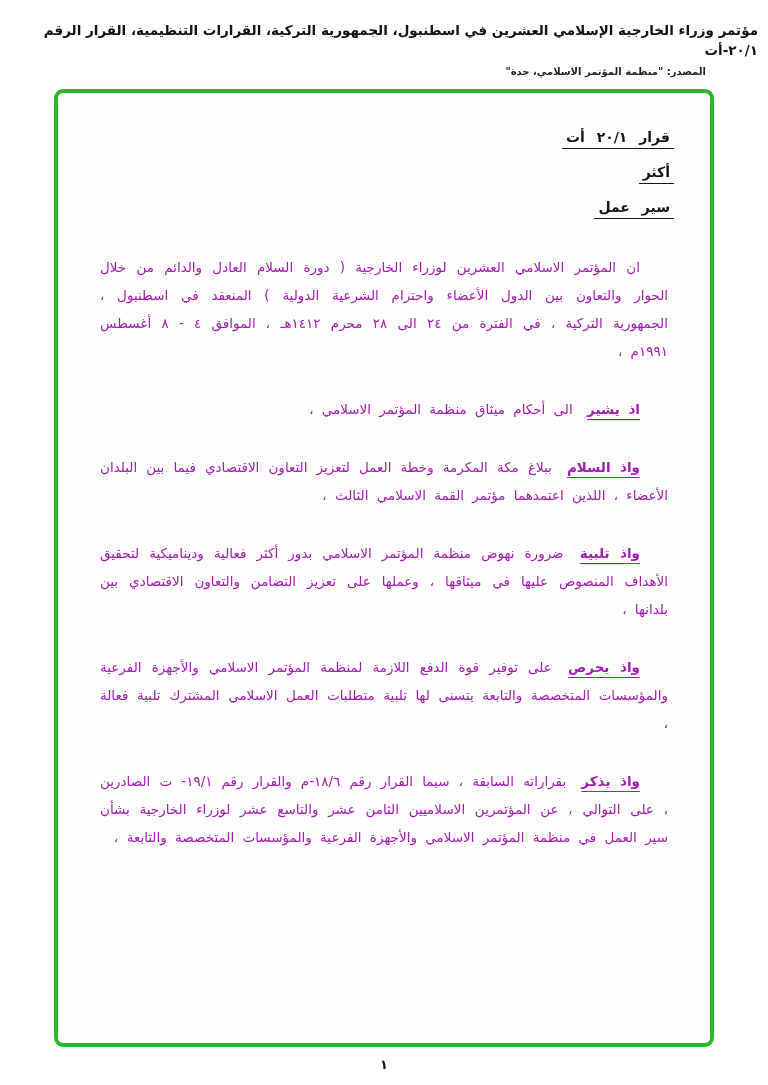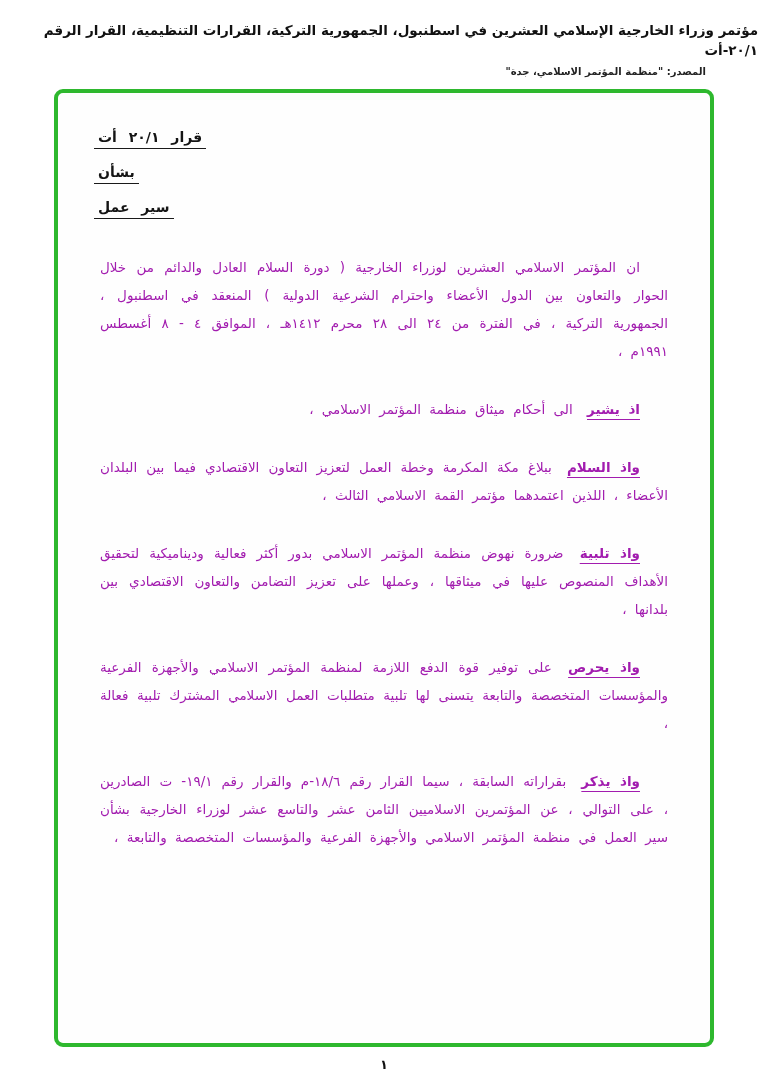--- a/index.html
+++ b/index.html
@@ -45,21 +45,21 @@
     margin: 12px auto 0 auto;
     border: 4px solid #2eb82e;
     border-radius: 9px;
     background: #fefefe;
     padding: 34px 36px 20px 36px;
     overflow: hidden;
   }
 
   
   .title-block {
-    text-align: left;
+    text-align: right;
     margin-bottom: 34px;
   }
   .title-line {
     margin-bottom: 13px;
   }
   .title-line > span {
     display: inline-block;
     font-size: 14px;
     font-weight: bold;
     word-spacing: 7px;
@@ -108,21 +108,21 @@
   <div class="header-source">المصدر:  "منظمة المؤتمر الاسلامي، جدة"</div>
 </header>
 
 <div class="green-frame">
 
   <div class="title-block">
     <div class="title-line">
       <span>قرار ٢٠/١ أت</span>
     </div>
     <div class="title-line">
-      <span>بشأن</span>
+      <span>أكثر</span>
     </div>
     <div class="title-line">
       <span>سير عمل</span>
     </div>
   </div>
 
   <div class="body-text">
 
     <p class="para">
       <span>ان المؤتمر الاسلامي العشرين لوزراء الخارجية ( دورة السلام العادل والدائم من خلال الحوار والتعاون بين الدول الأعضاء واحترام الشرعية الدولية ) المنعقد في اسطنبول ، الجمهورية التركية ، في الفترة من ٢٤ الى ٢٨ محرم ١٤١٢هـ ، الموافق ٤ - ٨ أغسطس ١٩٩١م ،</span>

